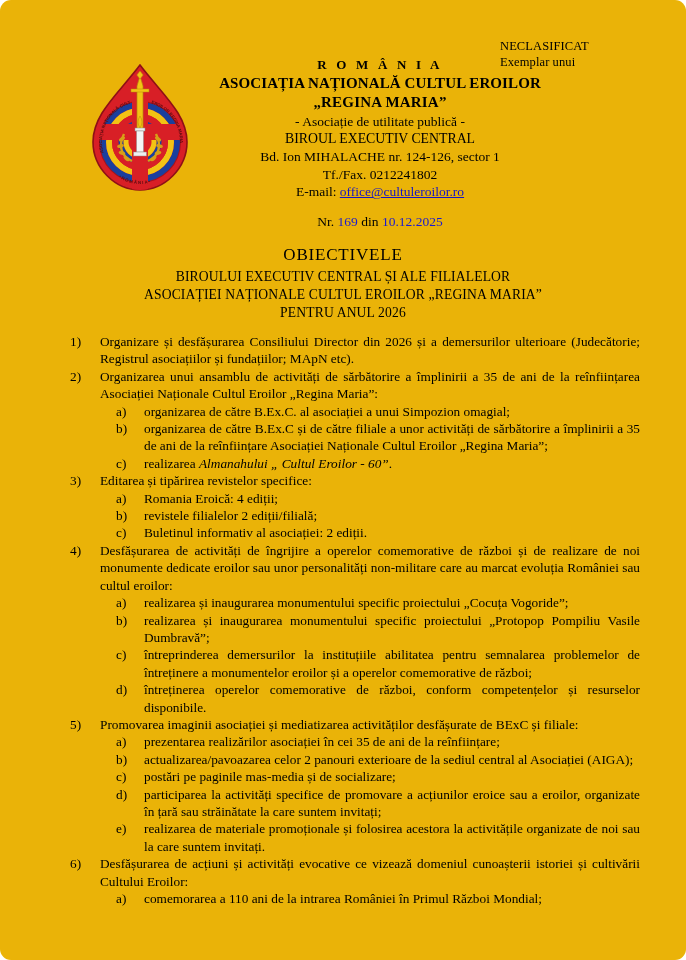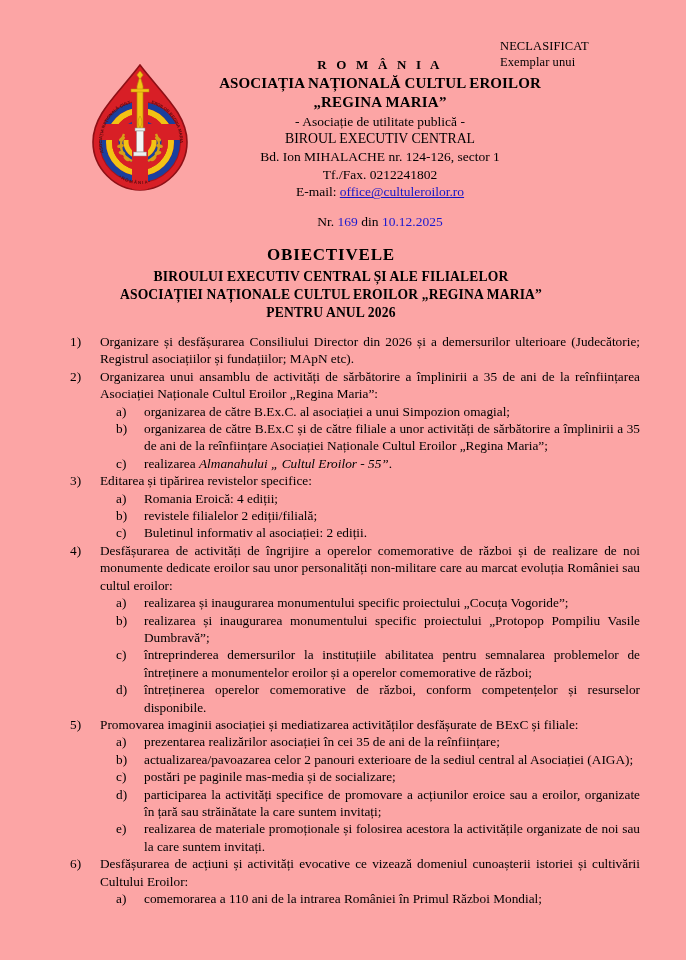--- a/index.html
+++ b/index.html
@@ -12,22 +12,23 @@
     height: 960px;
     font-family: "Liberation Serif", "DejaVu Serif", serif;
     color: #000000;
     position: relative;
     overflow: hidden;
   }
   .page {
     position: relative;
     width: 686px;
     height: 960px;
-    background: #fca5a5;
+    background: #eab308;
     box-sizing: border-box;
+    border-radius: 11px;
   }
 
   
   .classification {
     position: absolute;
     top: 38px;
     left: 500px;
     width: 176px;
     text-align: left;
     font-size: 12.5px;
@@ -81,25 +82,25 @@
     color: #1414c8;
     text-decoration: underline;
     font-size: 13.5px;
   }
   .nr-line { font-size: 13.5px; margin-top: 12px; }
   .nr-val { color: #1a1ad0; }
 
   
   .doc-title {
     position: absolute;
-    left: 28px;
+    left: 40px;
     top: 245px;
     width: 606px;
     text-align: center;
-    font-weight: bold;
+    font-weight: normal;
   }
   .doc-title .t1 {
     font-size: 17px;
     letter-spacing: 0.8px;
     margin-bottom: 3px;
   }
   .doc-title .t2 {
     font-size: 13.6px;
     letter-spacing: 0.15px;
     line-height: 1.32;
@@ -271,21 +272,21 @@
             <li>
               <span class="marker">a)</span>
               <span class="itemtext"><span>organizarea de către B.Ex.C. al asociației a unui Simpozion omagial;</span></span>
             </li>
             <li>
               <span class="marker">b)</span>
               <span class="itemtext"><span>organizarea de către B.Ex.C și de către filiale a unor activități de sărbătorire a împlinirii a 35 de ani de la reînființare Asociației Naționale Cultul Eroilor „Regina Maria”;</span></span>
             </li>
             <li class="nojust">
               <span class="marker">c)</span>
-              <span class="itemtext"><span>realizarea </span><span class="ital">Almanahului „ Cultul Eroilor - 55”</span><span>.</span></span>
+              <span class="itemtext"><span>realizarea </span><span class="ital">Almanahului „ Cultul Eroilor - 60”</span><span>.</span></span>
             </li>
           </ol>
         </li>
         <li>
           <span class="marker">3)</span>
           <span class="itemtext">Editarea și tipărirea revistelor specifice:</span>
           <ol class="lvl2">
             <li>
               <span class="marker">a)</span>
               <span class="itemtext"><span>Romania Eroică: 4 ediții;</span></span>

